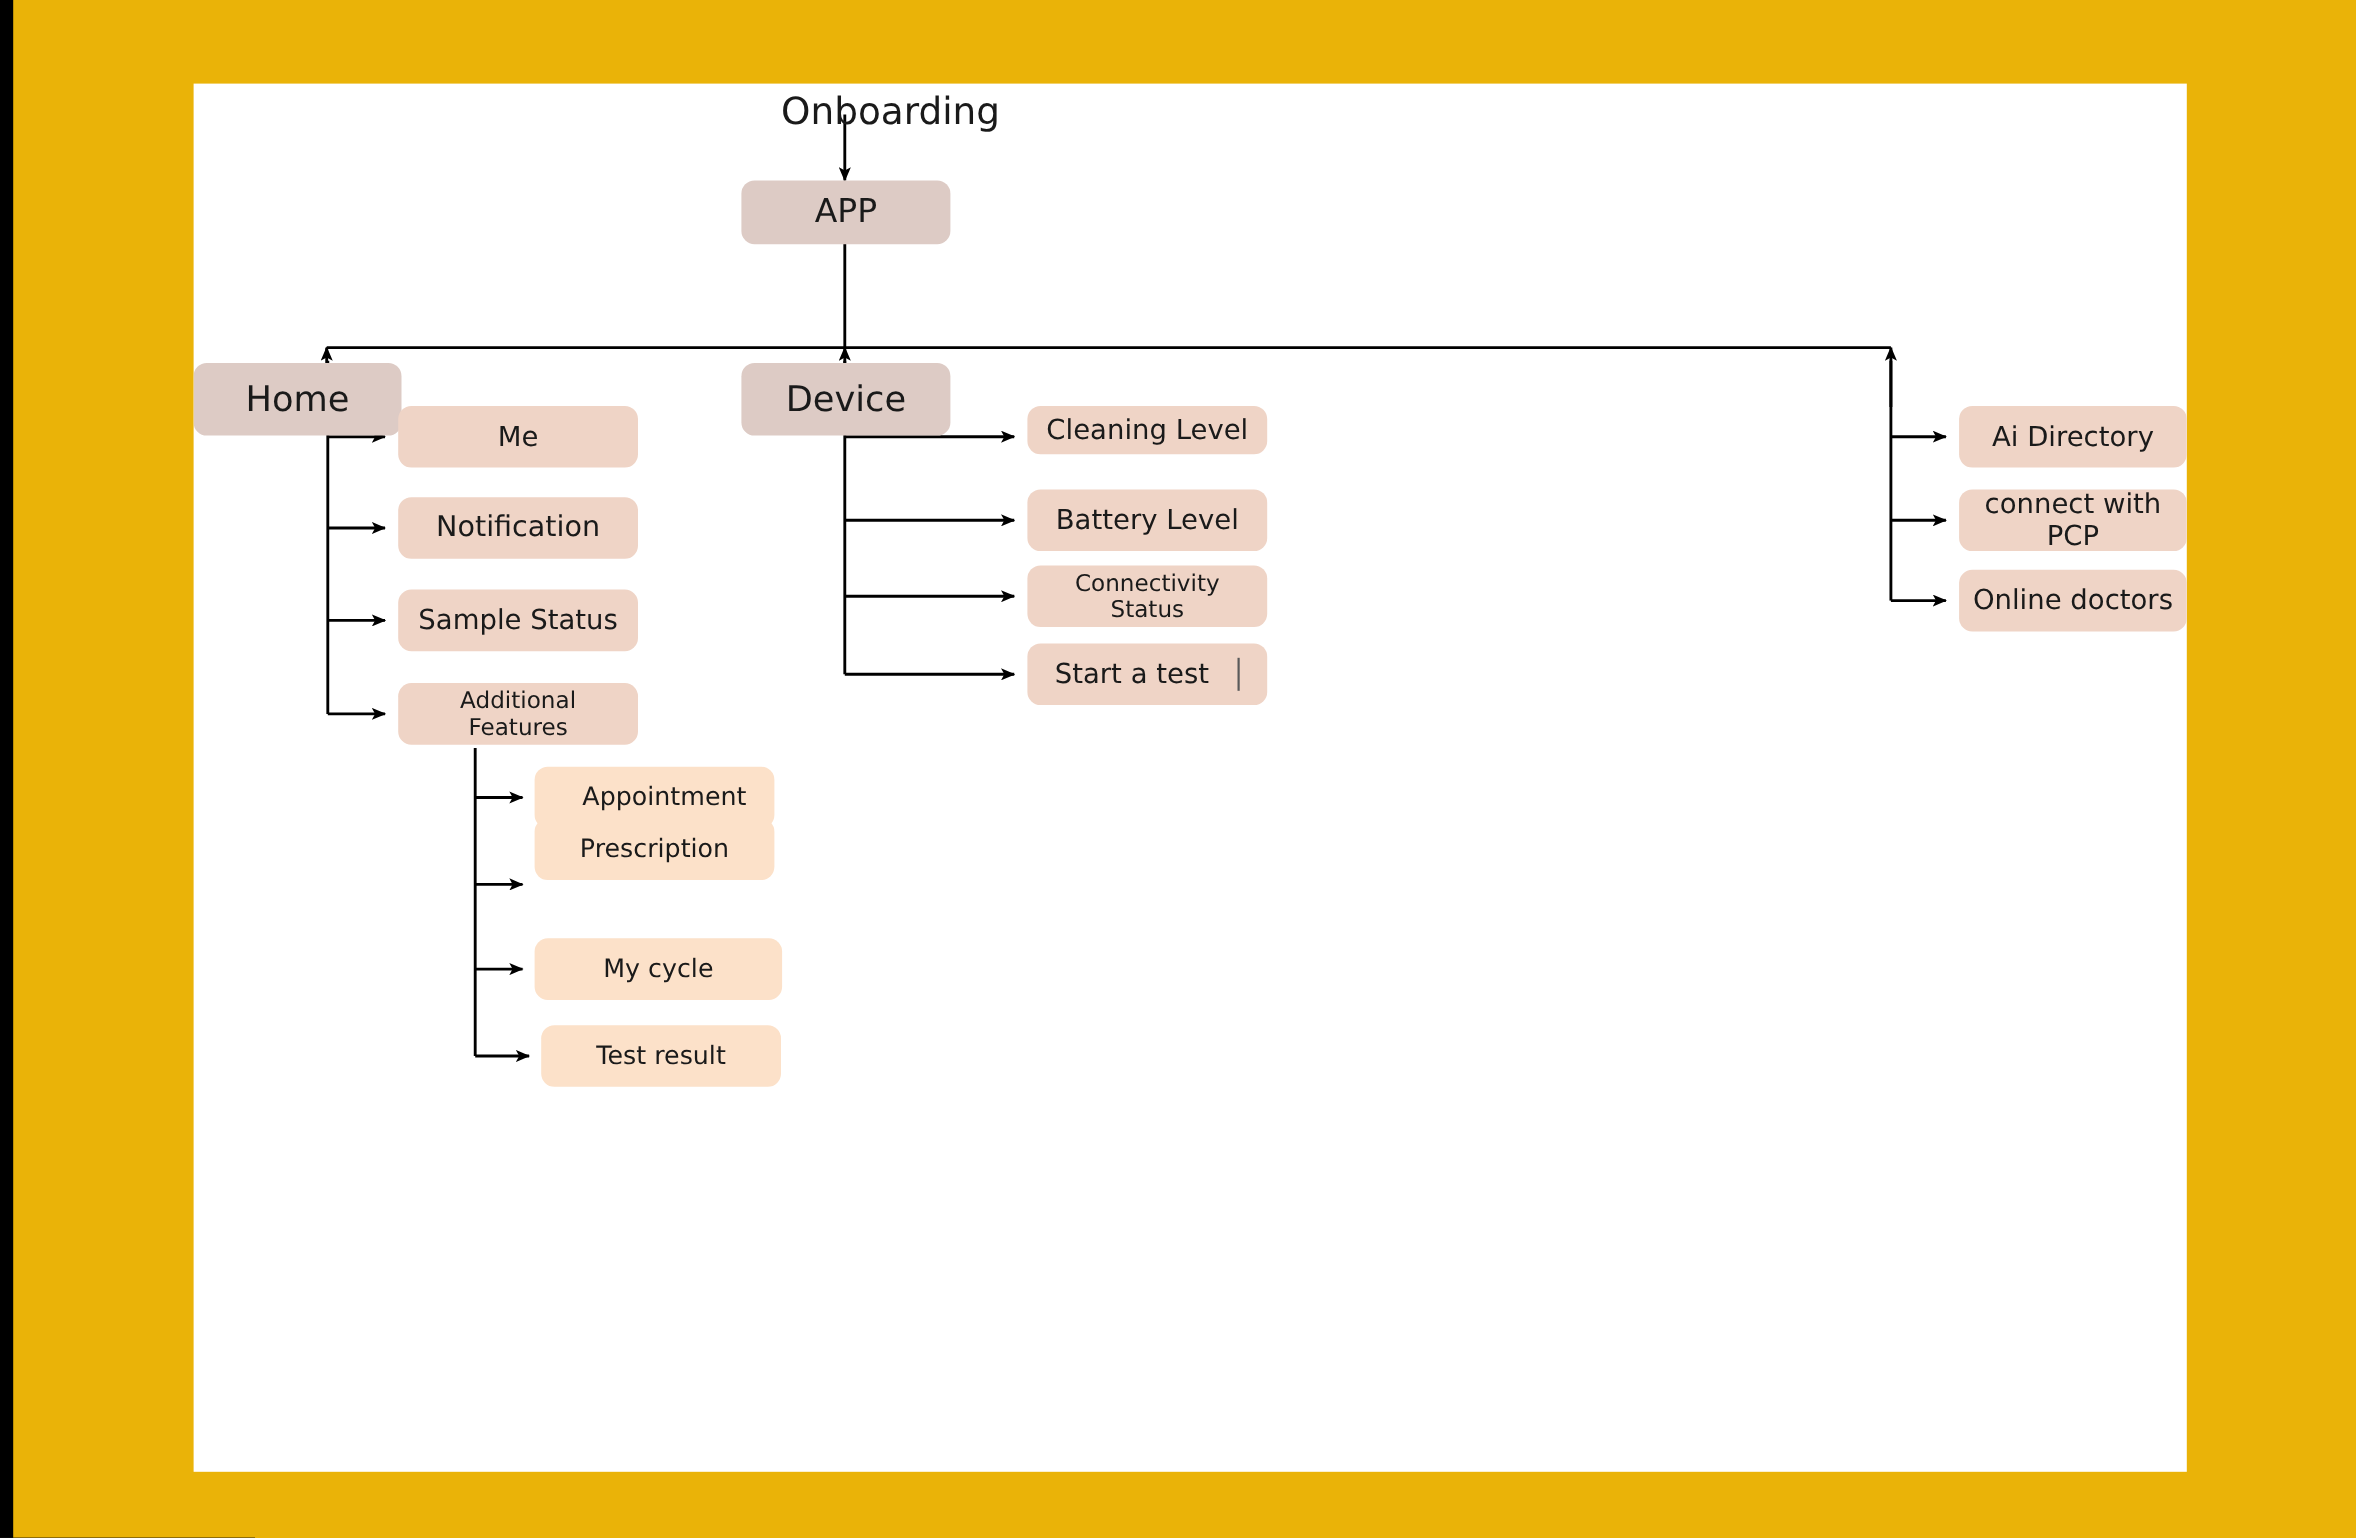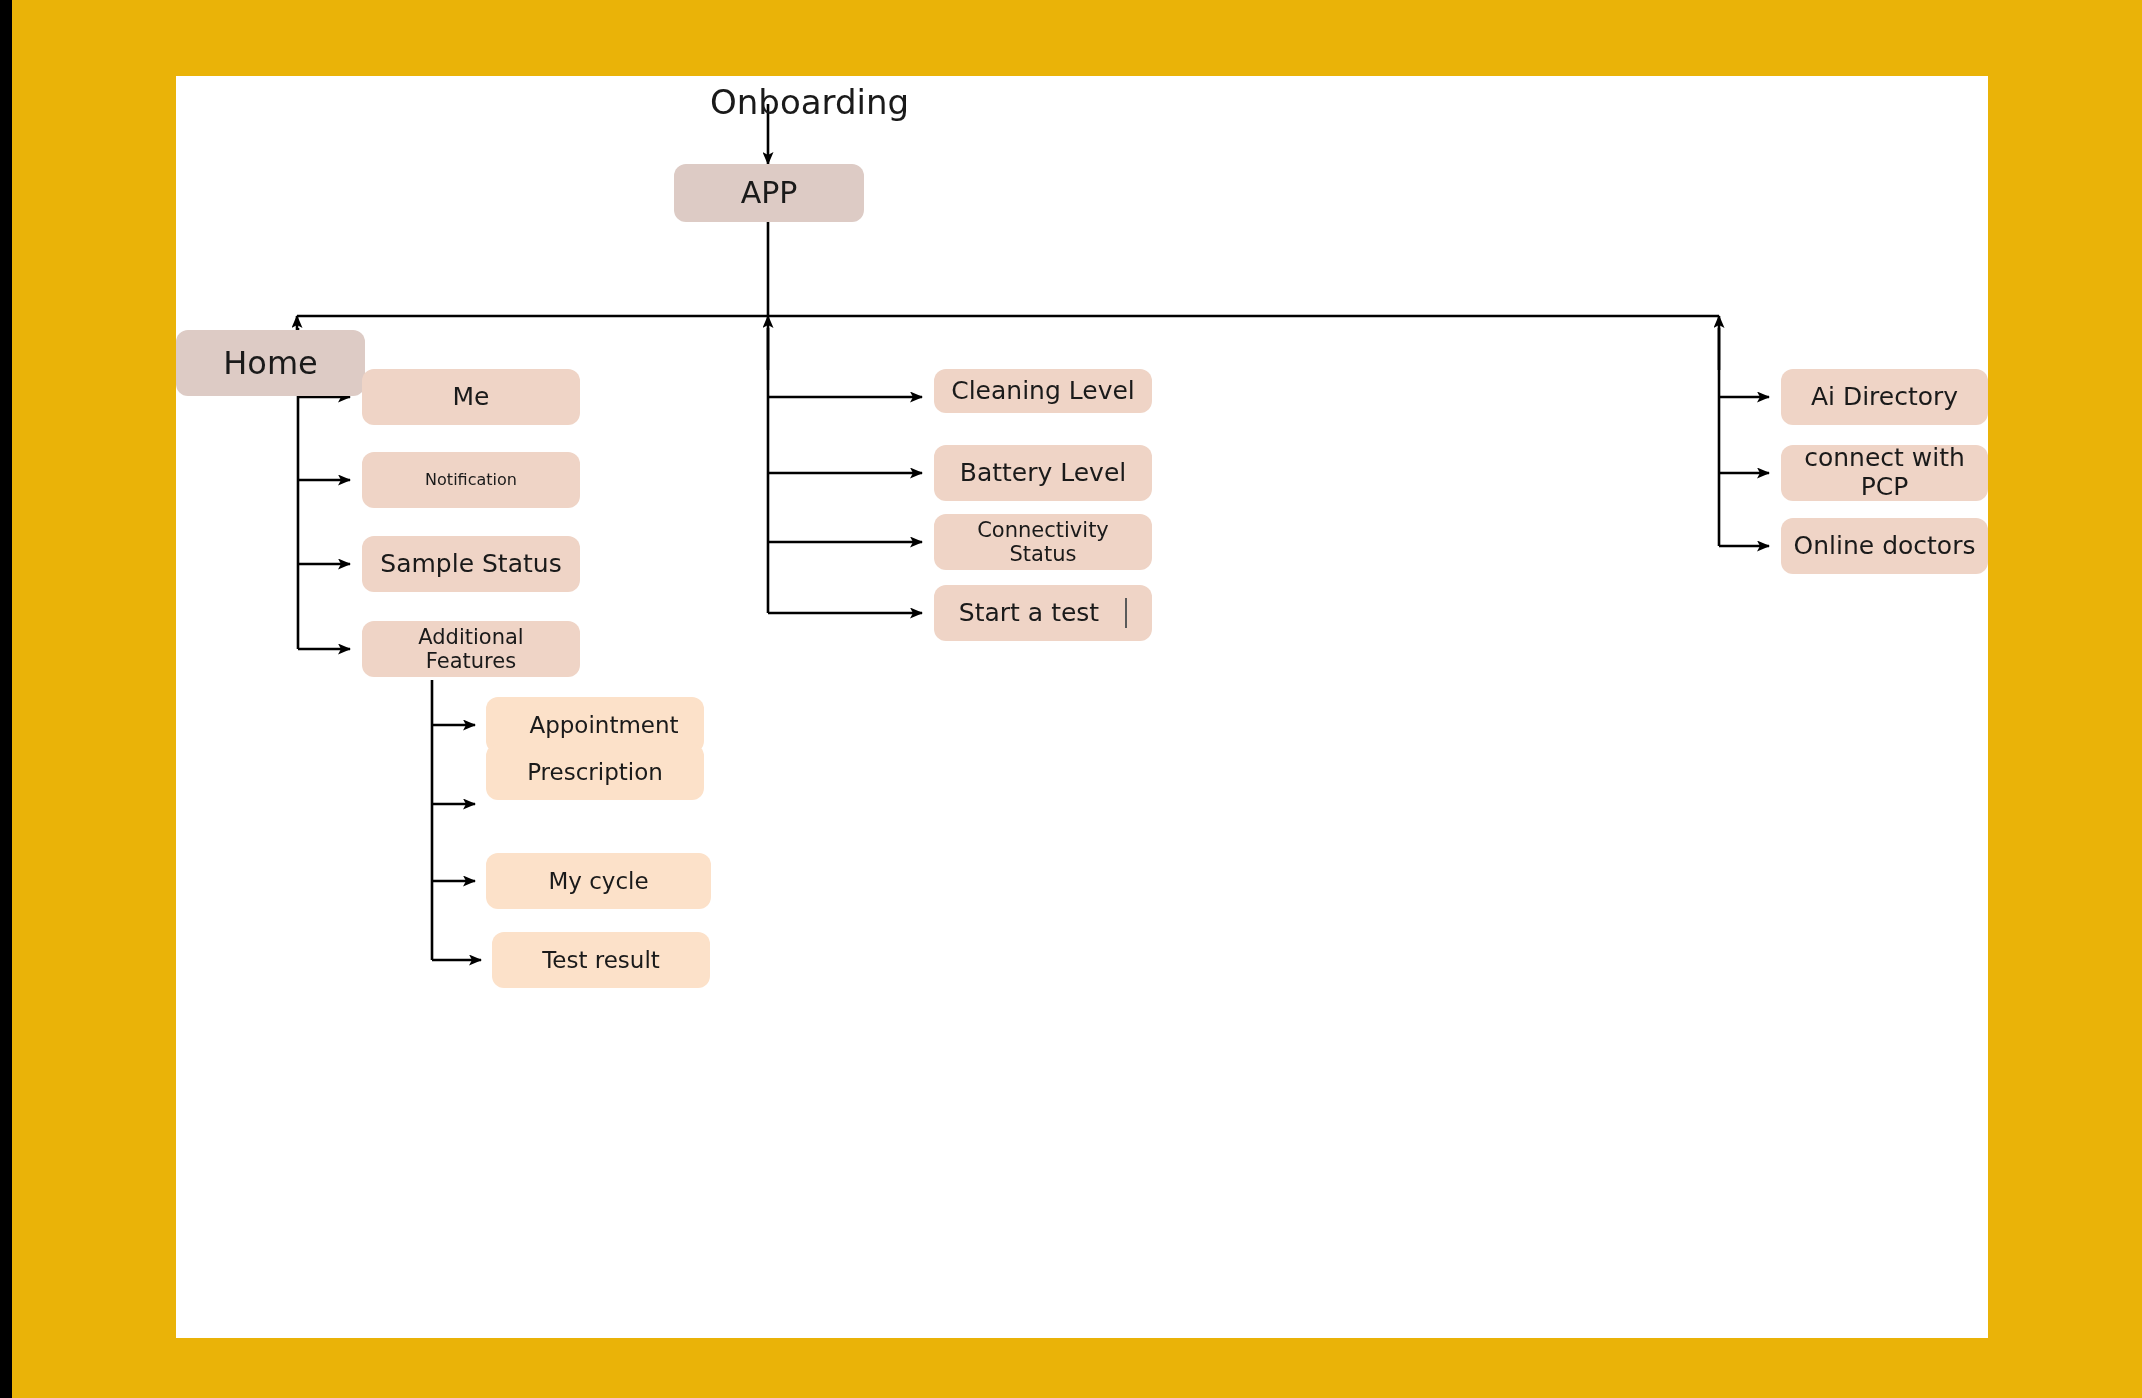--- a/index.html
+++ b/index.html
@@ -174,27 +174,30 @@
     <div class="title-text" style="left:534px;top:6px;font-size:34px;">Onboarding</div>
 
     <div class="node t2" style="left:498px;top:88px;width:190px;height:58px;font-size:30px;">
       <span>APP</span>
     </div>
 
     <div class="node t2" style="left:0px;top:254px;width:189px;height:66px;font-size:32px;">
       <span>Home</span>
     </div>
 
+    <div class="node t2" style="left:498px;top:254px;width:190px;height:66px;font-size:32px;">
+      <span>Device</span>
+    </div>
 
 
     <div class="node t3" style="left:186px;top:293px;width:218px;height:56px;font-size:25px;">
       <span>Me</span>
     </div>
 
-    <div class="node t3" style="left:186px;top:376px;width:218px;height:56px;font-size:16px;">
+    <div class="node t3" style="left:186px;top:376px;width:218px;height:56px;font-size:26px;">
       <span>Notification</span>
     </div>
 
     <div class="node t3" style="left:186px;top:490px;width:218px;height:56px;font-size:25px;transform:translateY(-30px);">
       <span>Sample Status</span>
     </div>
 
     <div class="node t3" style="left:186px;top:545px;width:218px;height:56px;font-size:21px;">
       <span>Additional Features</span>
     </div>

